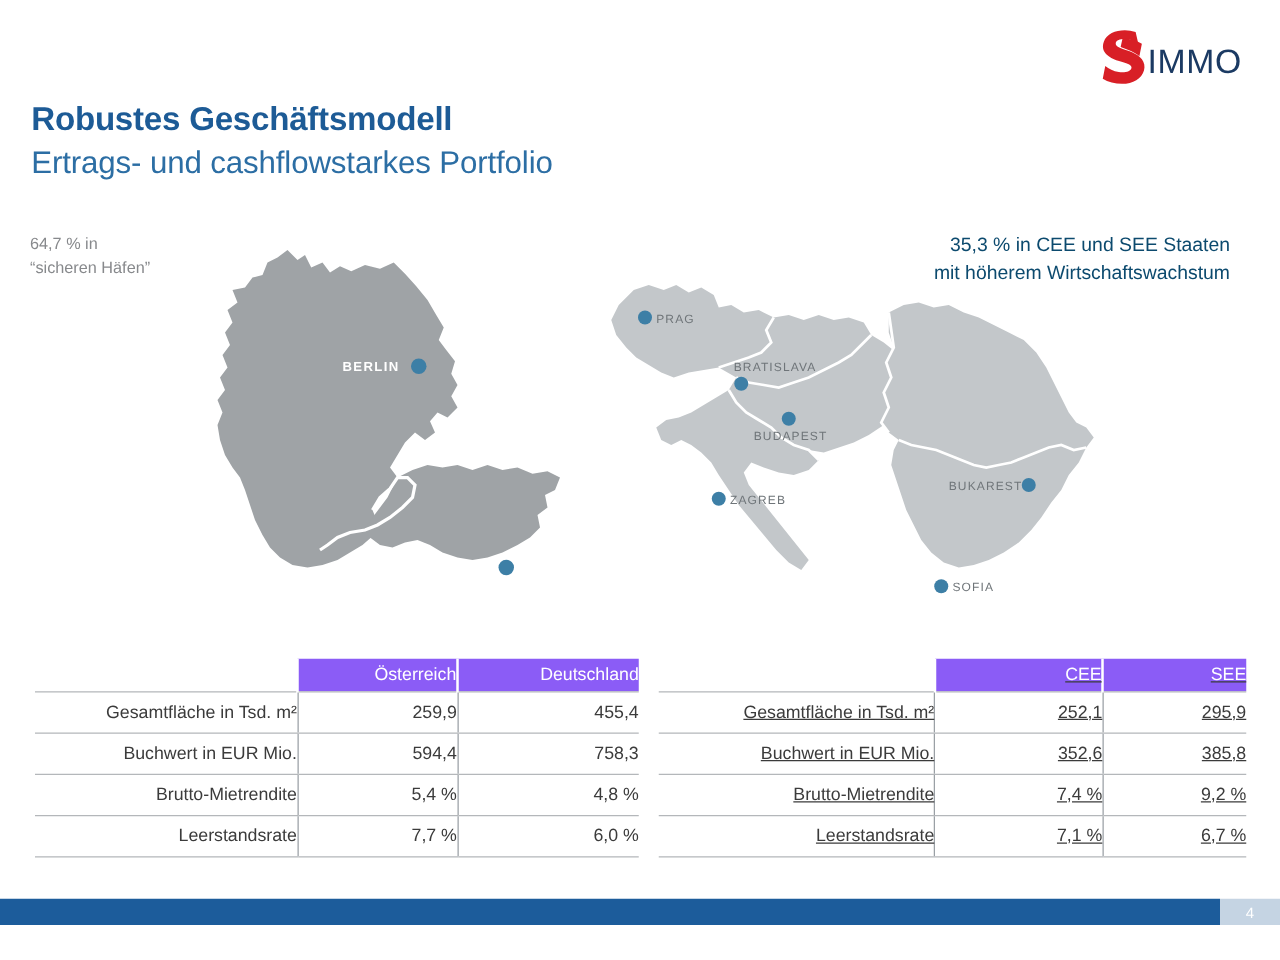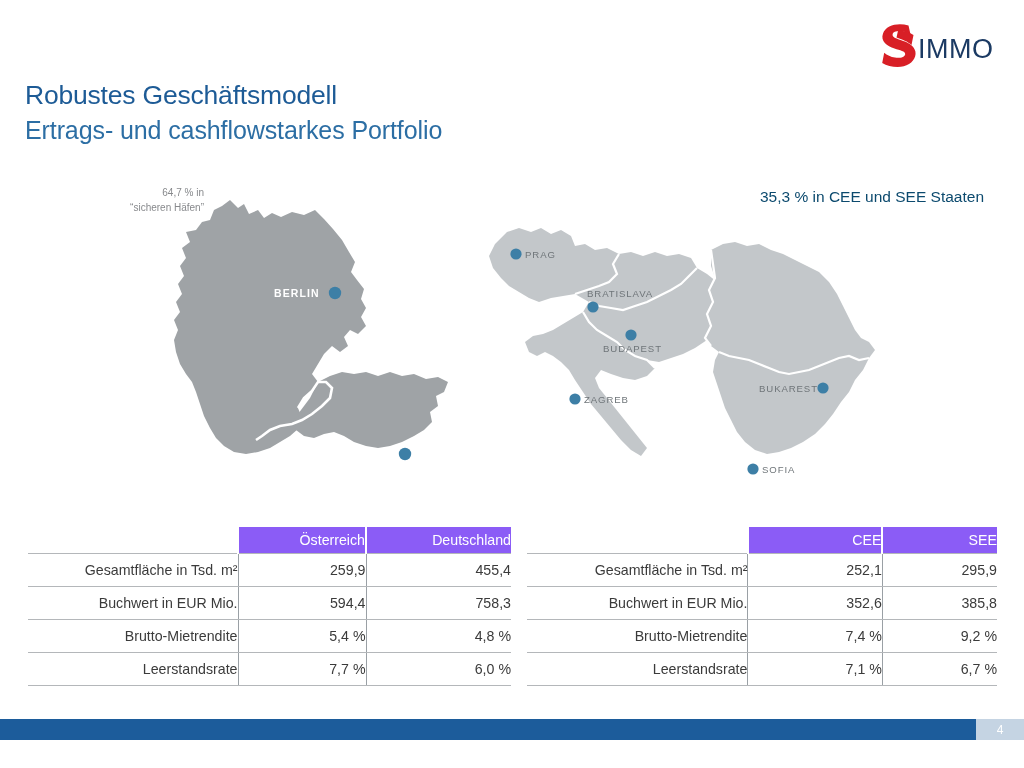--- a/index.html
+++ b/index.html
@@ -13,33 +13,33 @@
     -webkit-font-smoothing:antialiased;
   }
 
   
   #logo { position:absolute; left:878px; top:22px; width:120px; height:46px; }
   #logo svg { display:block; }
 
   
   #title-main {
     position:absolute; left:25px; top:80px;
-    font-size:26.5px; font-weight:normal; color:#1d5b96;
+    font-size:26.5px; font-weight:bold; color:#1d5b96;
     letter-spacing:-0.2px; white-space:nowrap;
   }
   #title-sub {
     position:absolute; left:25px; top:116px;
     font-size:25px; font-weight:normal; color:#2c6ea4;
     letter-spacing:-0.1px; white-space:nowrap;
   }
 
   
   #ann-left {
     position:absolute; left:24px; top:186px; width:180px;
-    text-align:right; font-size:10px; color:#87898c; line-height:1.45;
+    text-align:left; font-size:13px; color:#87898c; line-height:1.45;
   }
   #ann-right {
     position:absolute; left:624px; top:186px; width:360px;
     text-align:right; font-size:15.5px; color:#0c4a6e; line-height:1.45;
   }
 
   
   #map-west { position:absolute; left:152px; top:186px; width:330px; height:330px;font-weight:bold; }
   #map-east { position:absolute; left:483px; top:210px; width:400px; height:305px; }
   .map-svg { display:block; width:100%; height:100%; overflow:visible; }
@@ -53,21 +53,21 @@
     fill:#6f7579; font-family:"Liberation Sans", sans-serif;
     font-size:9.6px; letter-spacing:0.9px;
   }
 
   
   .data-table {
     position:absolute; border-collapse:collapse; table-layout:fixed;
     font-size:14.2px; color:#3b3b3b;
   }
   #table-left  { left:28px;  top:527px; width:467px; }
-  #table-right { left:527px; top:527px; width:470px; }
+  #table-right { left:527px; top:527px; width:470px;text-decoration:underline; }
 
   .data-table th, .data-table td { padding:0; }
   .data-table thead th { height:26px; }
   .th-blank { background:transparent; border:0; }
   .th-head {
     background:#8b5cf6; color:#ffffff; font-weight:normal;
     font-size:14.2px; text-align:right; padding-right:10px;
     border-left:2px solid #ffffff;
   }
   .data-table tbody tr { height:33px; }
@@ -117,20 +117,21 @@
 
 <div id="title-main">Robustes Geschäftsmodell</div>
 <div id="title-sub">Ertrags- und cashflowstarkes Portfolio</div>
 
 <div id="ann-left">
   <div>64,7 % in</div>
   <div>“sicheren Häfen”</div>
 </div>
 <div id="ann-right">
   <div>35,3 % in CEE und SEE Staaten</div>
+  <div>mit höherem Wirtschaftswachstum</div>
 </div>
 
 <div id="map-west">
   <svg class="map-svg" viewBox="0 0 330 330" aria-hidden="true">
 
     <path fill="#9fa3a6" stroke="none" d="M78,14 L86,22 L92,18 L97,28 L106,24 L112,32 L120,27
          L129,31 L140,26 L152,29 L163,24 L172,33 L181,43 L190,54
          L197,66 L203,76 L199,86 L205,94 L212,103 L209,113 L214,122
          L209,131 L214,140 L206,148 L198,144 L192,151 L196,160
          L188,166 L180,160 L172,168 L166,178 L160,188 L166,196

